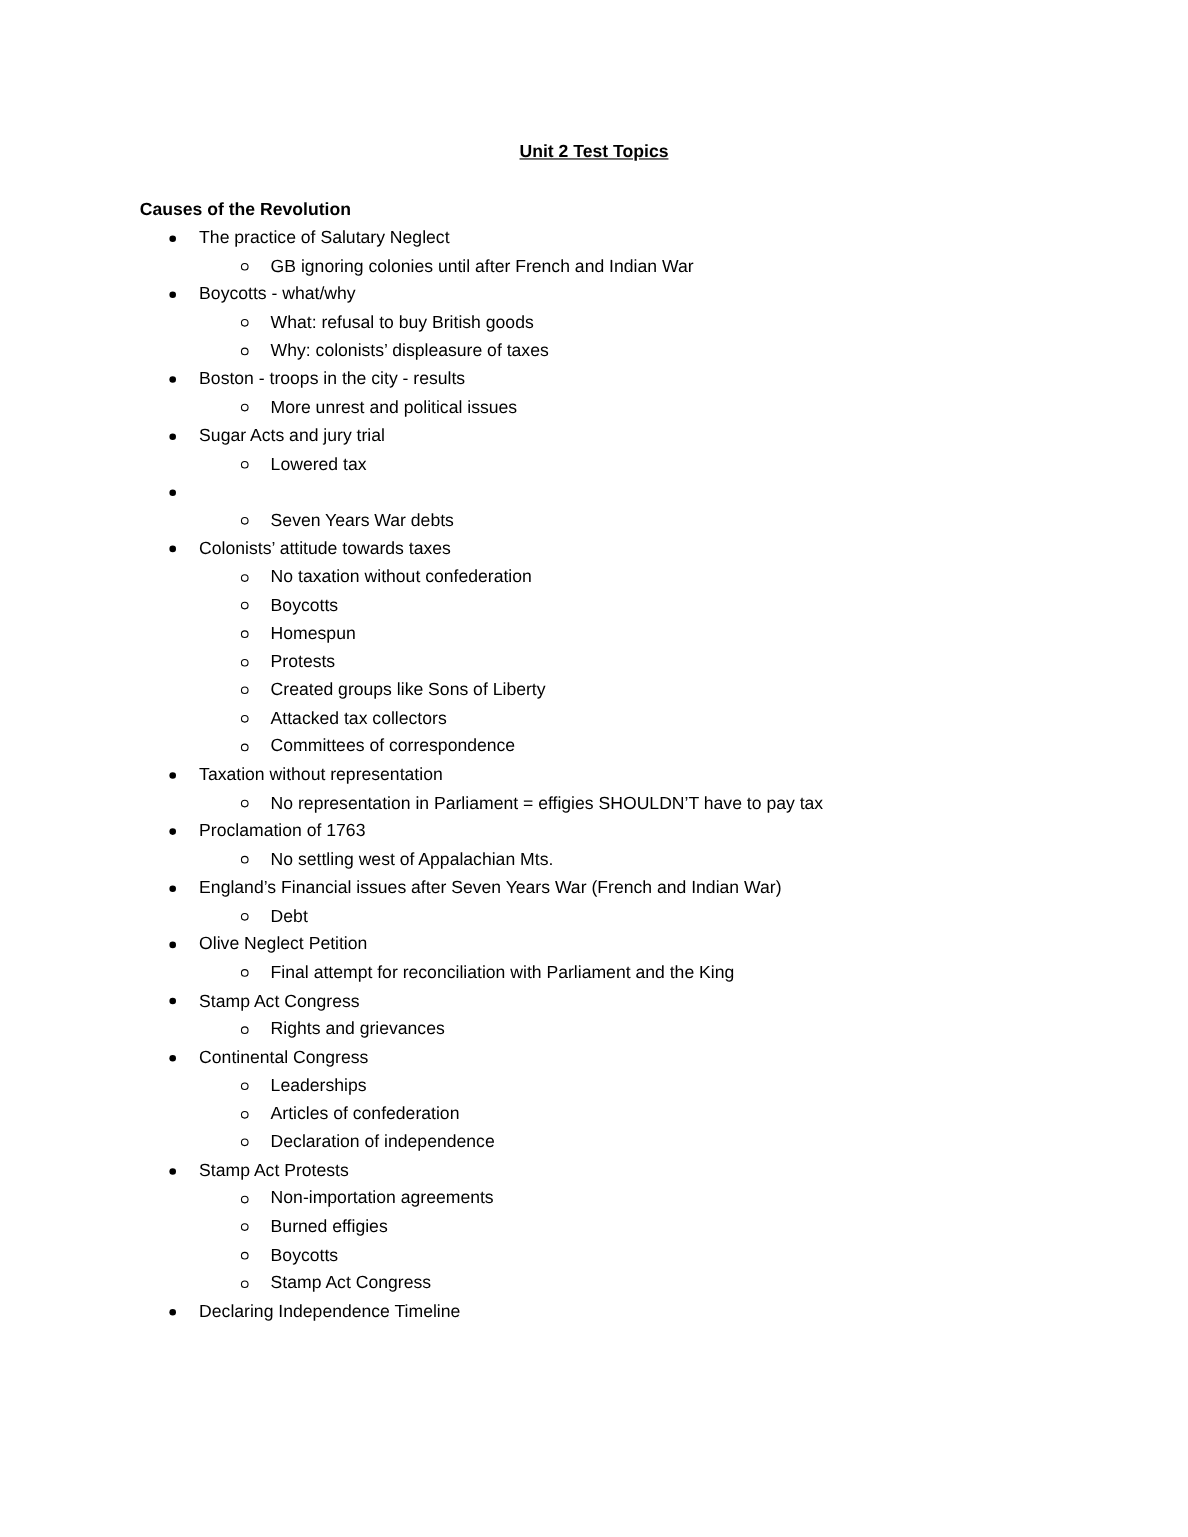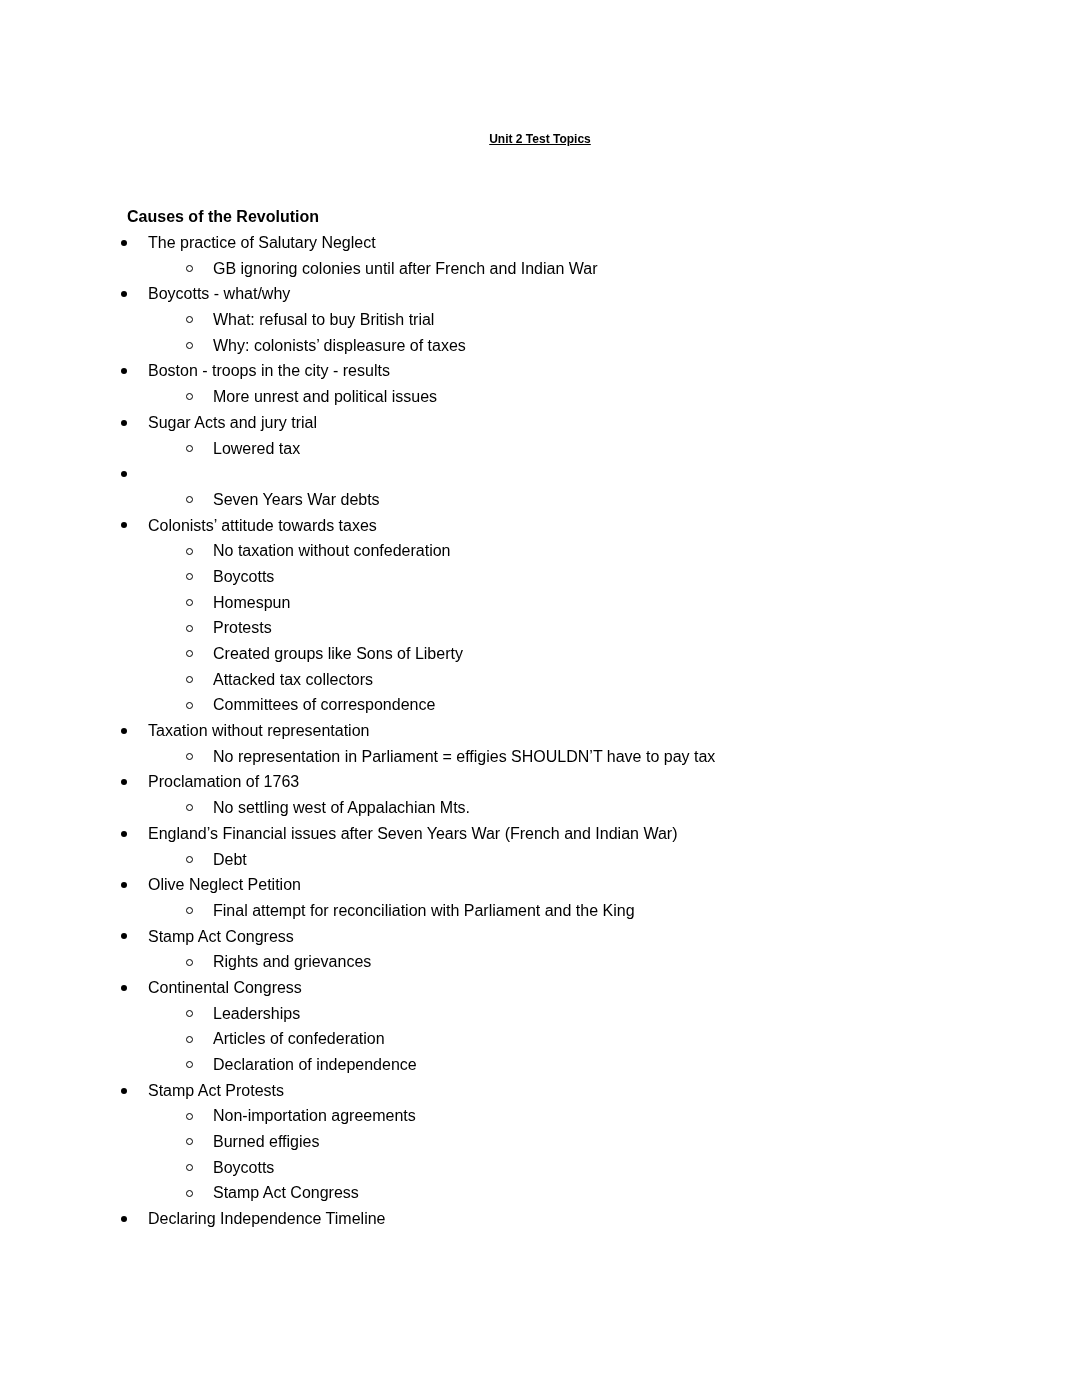--- a/index.html
+++ b/index.html
@@ -10,35 +10,35 @@
     font-family: "Liberation Sans", sans-serif;
     color: #000000;
     overflow: hidden;
   }
   .doc {
     padding-top: 126px;
     width: 100%;
     height: 100%;
   }
   .doc-title {
-    font-size: 12px;
+    font-size: 16px;
     font-weight: bold;
     text-decoration: underline;
     text-align: center;
     line-height: 26px;
   }
   .section-heading {
     font-size: 16px;
     font-weight: bold;
     line-height: 26px;
-    margin-top: 52px;
+    margin-top: 26px;
     padding-left: 127px;
   }
   .topic-list {
-    padding-left: 85px;
+    padding-left: 118px;
   }
   .row {
     display: flex;
     align-items: center;
     font-size: 16px;
     line-height: 25.7px;
     height: 25.7px;
     white-space: nowrap;
   }
   .row.level1 { padding-left: 36px; }
@@ -81,21 +81,21 @@
       <div class="row level1">
         <span class="bullet-box">
           <span class="dot filled"></span>
         </span>
         <span class="item-text">Boycotts - what/why</span>
       </div>
       <div class="row level2">
         <span class="bullet-box">
           <span class="dot hollow"></span>
         </span>
-        <span class="item-text">What: refusal to buy British trial</span>
+        <span class="item-text">What: refusal to buy British goods</span>
       </div>
       <div class="row level2">
         <span class="bullet-box">
           <span class="dot hollow"></span>
         </span>
         <span class="item-text">Why: colonists’ displeasure of taxes</span>
       </div>
       <div class="row level1">
         <span class="bullet-box">
           <span class="dot filled"></span>

